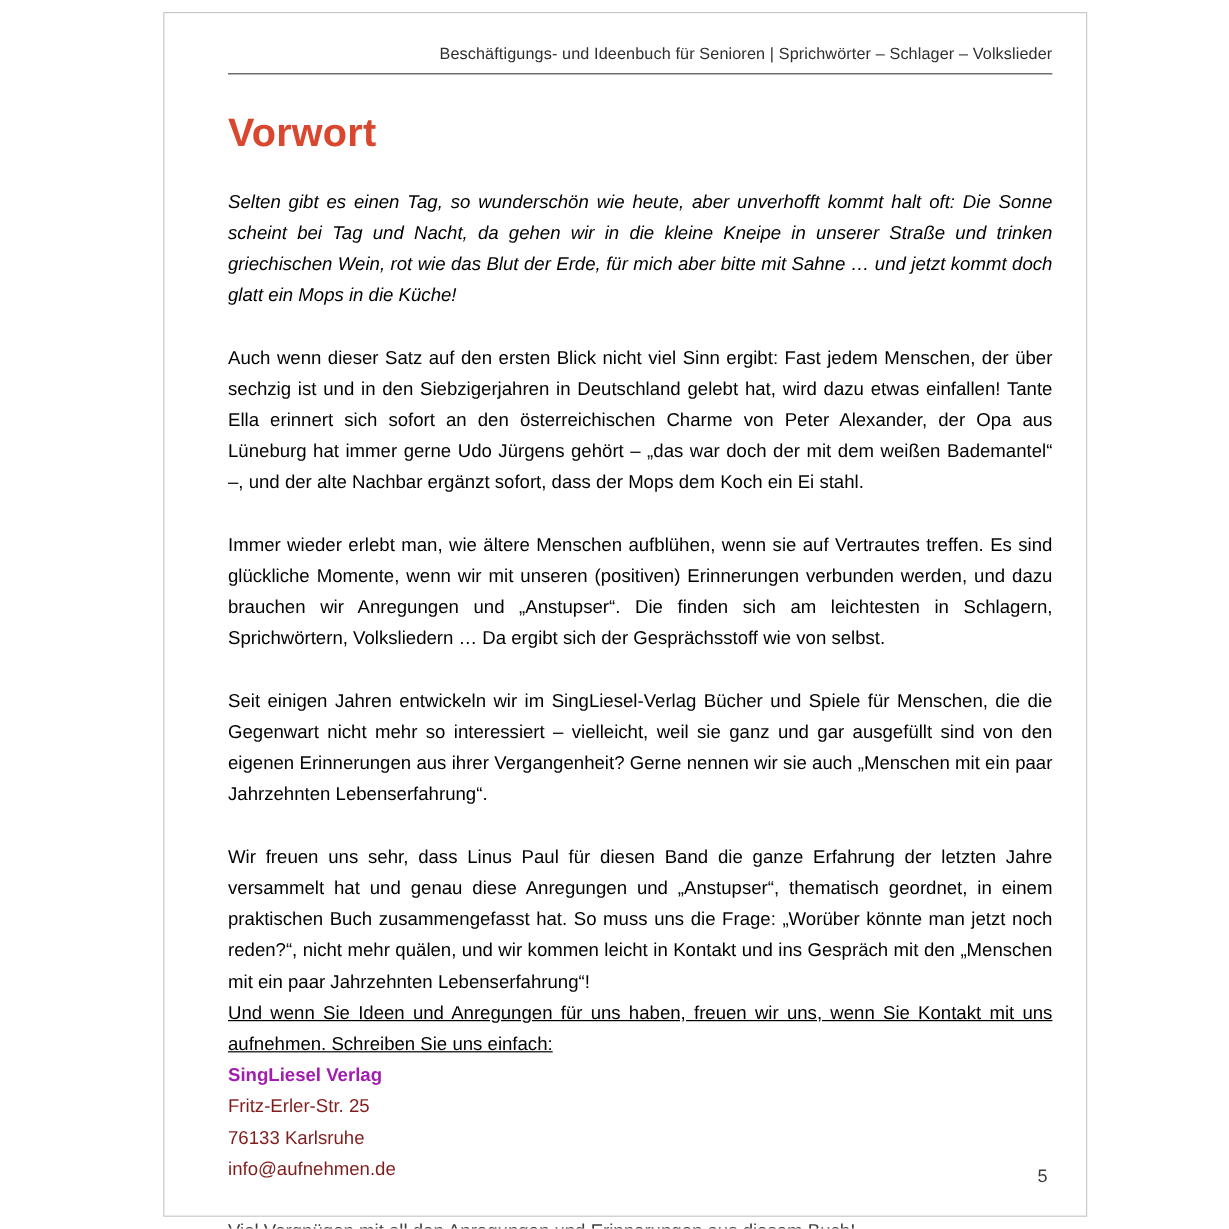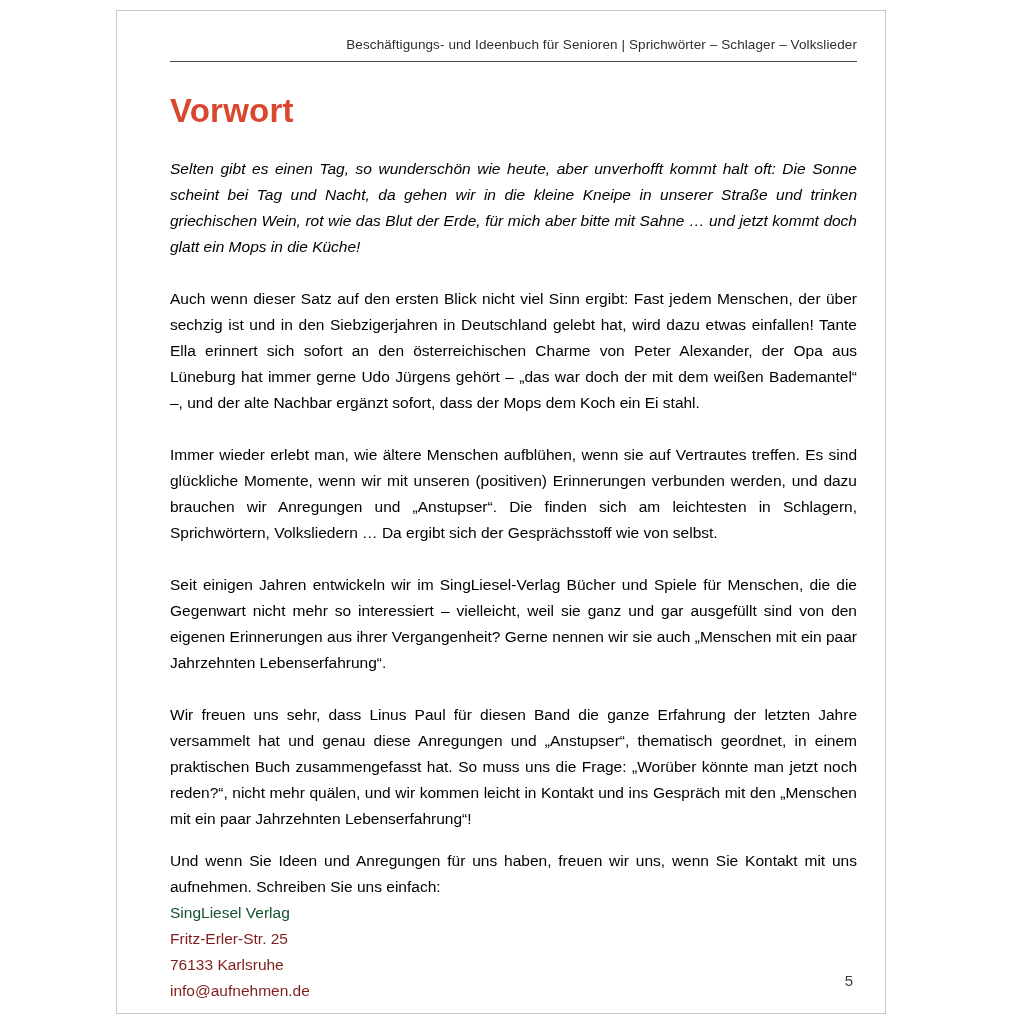--- a/index.html
+++ b/index.html
@@ -10,21 +10,21 @@
   }
   .canvas {
     width: 1024px;
     height: 1024px;
     background: #ffffff;
     position: relative;
     overflow: hidden;
   }
   .page {
     position: absolute;
-    left: 116px;
+    left: 136px;
     top: 10px;
     width: 770px;
     height: 1004px;
     background: #ffffff;
     border: 1px solid #c9c9c9;
     box-sizing: border-box;
     padding: 0 28px 0 53px;
   }
   .running-header {
     margin-top: 26px;
@@ -46,31 +46,32 @@
     margin: 26px 0 0 0;
     font-size: 15.5px;
     line-height: 26px;
     color: #000000;
     text-align: justify;
   }
   .body-text.intro {
     font-style: italic;
   }
   .body-text.no-gap {
-    margin-top: 16px;
+    margin-top: 0;
+    text-decoration: underline;
   }
   .address-line {
     margin: 0;
     font-size: 15.5px;
     line-height: 26px;
     color: #7f1d1d;
   }
   .address-line.bold {
-    font-weight: normal;
-    color: #14532d;
+    font-weight: bold;
+    color: #a21caf;
   }
   .closing-line {
     margin: 26px 0 0 0;
     font-size: 15.5px;
     line-height: 26px;
     color: #3c3c3c;
   }
   .page-number {
     position: absolute;
     right: 32px;

